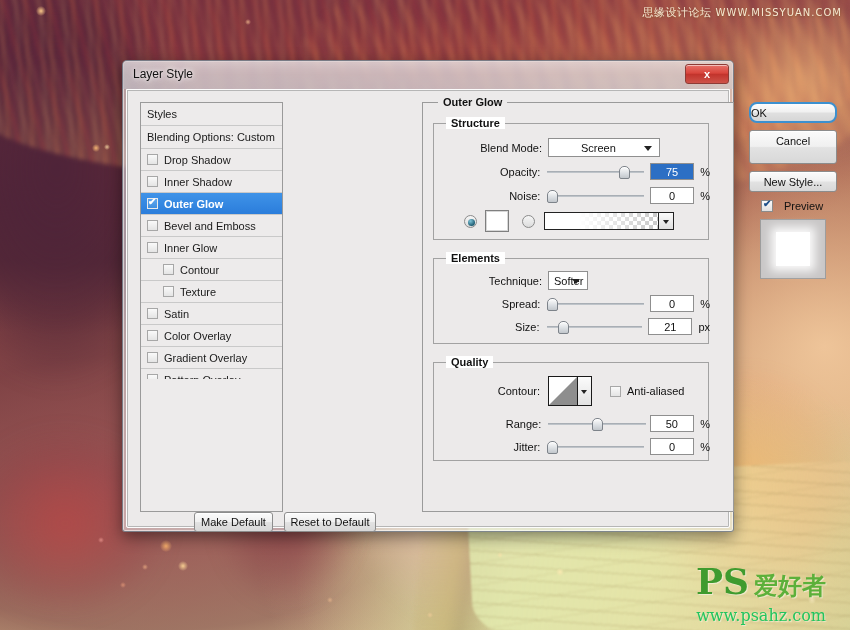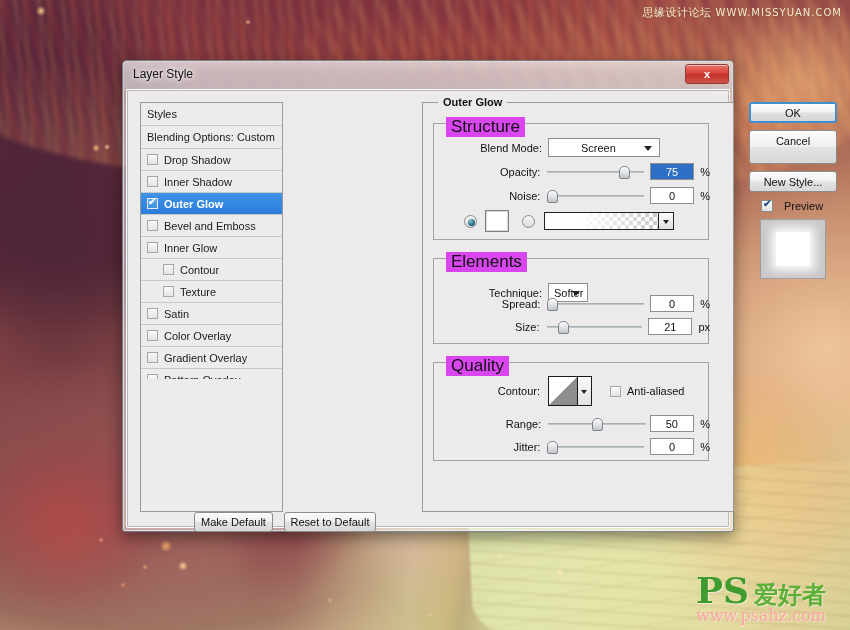--- a/index.html
+++ b/index.html
@@ -161,21 +161,21 @@
   #styles-fill { position:absolute; left:0; right:0; top:276px; bottom:0; background:#edebeb; }
 
   
   #main-pane {
     position:absolute; left:295px; top:12px; width:312px; height:410px;
     border:1px solid #9a9a9a; background:#eceaea;
   }
   .grp { position:absolute; border:1px solid #a2a2a2; }
   .grp-lbl {
     position:absolute; top:-7px; left:12px; padding:0 5px;
-    background:#d946ef; font-size:17px; font-weight:normal; color:#111;
+    background:#ffffff; font-size:11px; font-weight:bold; color:#111;
   }
   #og-title {
     position:absolute; left:15px; top:-7px; padding:0 5px; background:#eceaea;
     font-size:11px; font-weight:bold; color:#111;
   }
 
   .row { position:absolute; display:flex; align-items:center; }
   .lbl { font-size:11px; color:#111; text-align:right; }
 
   .dd {
@@ -262,23 +262,23 @@
     font-size:11px; color:#111; text-align:center; cursor:pointer;
     box-shadow:inset 0 1px 0 rgba(255,255,255,.9);
   }
   #btn-make-default { position:absolute; left:67px; top:422px; width:79px; height:20px; line-height:19px; }
   #btn-reset-default { position:absolute; left:157px; top:422px; width:92px; height:20px; line-height:19px; }
 
   
   #side { position:absolute; left:622px; top:12px; width:100px; }
   #btn-ok {
     width:88px; height:21px; line-height:19px;
-    border:2px solid #3c90cf; border-radius:3px;
+    border:2px solid #3c90cf; border-radius:8px;
     background:linear-gradient(180deg,#fcfcfc 0%,#f0f0f0 48%,#e0e0e0 52%,#d6d6d6 100%);
-    font-size:11px; text-align:center; color:#111; cursor:pointer;
+    font-size:11px; color:#111; cursor:pointer;
   }
   #btn-cancel { width:88px; height:34px; line-height:20px; margin-top:7px; }
   #btn-newstyle { width:88px; height:21px; line-height:20px; margin-top:7px; }
   #preview-row { display:flex; align-items:center; margin-top:8px; padding-left:12px; cursor:pointer; }
   #preview-row .cb { width:12px; height:12px; flex:0 0 12px; border-color:#8b8b8b;
     background:linear-gradient(180deg,#fafafa,#e0e0e0); }
   #preview-row .cb.on::after { content:"✔"; color:#1c4f8a; left:1px; top:-3px; font-size:10px; }
   #preview-lbl { font-size:11px; color:#111; margin-left:5px; }
   #preview-thumb {
     margin-top:7px; margin-left:11px; width:66px; height:60px;
@@ -304,22 +304,22 @@
     font-size:36px; font-weight:bold; color:#3f9b2e;
     font-family:"DejaVu Serif", serif; line-height:.9;
     text-shadow:1px 1px 1px rgba(255,255,255,.55);
   }
   #logo-cn {
     font-size:24px; font-weight:bold; color:#5cb03a; margin-left:5px;
     font-family:"DejaVu Sans", sans-serif;
     text-shadow:1px 1px 1px rgba(255,255,255,.5);
   }
   #logo-url {
-    font-size:16px; color:#fca5a5; font-family:"DejaVu Serif", serif;
-    margin-top:1px; text-shadow:1px 1px 1px rgba(255,255,255,.5);
+    font-size:16px; color:#22c55e; font-family:"DejaVu Serif", serif;
+    margin-top:10px; text-shadow:1px 1px 1px rgba(255,255,255,.5);
   }
 </style>
 </head>
 <body>
 
 <div id="bg">
   <div class="bgl bg-base"></div>
   <div class="bgl dark-left"></div>
   <div class="bgl hair"></div>
   <div class="bgl hair2"></div>
@@ -463,21 +463,21 @@
           <div id="color-sw" style="margin-left:8px;"></div>
           <div class="radio" style="margin-left:13px;"></div>
           <div id="grad-bar" style="margin-left:9px;"></div>
           <div id="grad-arrow"></div>
         </div>
       </div>
 
       <div class="grp" style="left:10px; top:155px; width:276px; height:86px;">
         <div class="grp-lbl">Elements</div>
 
-        <div class="row" style="left:0px; top:24px; width:276px;">
+        <div class="row" style="left:0px; top:12px; width:276px;">
           <div class="lbl" style="width:108px;">Technique:</div>
           <div class="dd" style="width:40px; margin-left:6px;">
             <span>Softer</span>
             <span class="arr"></span>
           </div>
         </div>
 
         <div class="row" style="left:0px; top:36px; width:276px;">
           <div class="lbl" style="width:108px;">Spread:</div>
           <div class="slider" style="margin-left:7px;">

